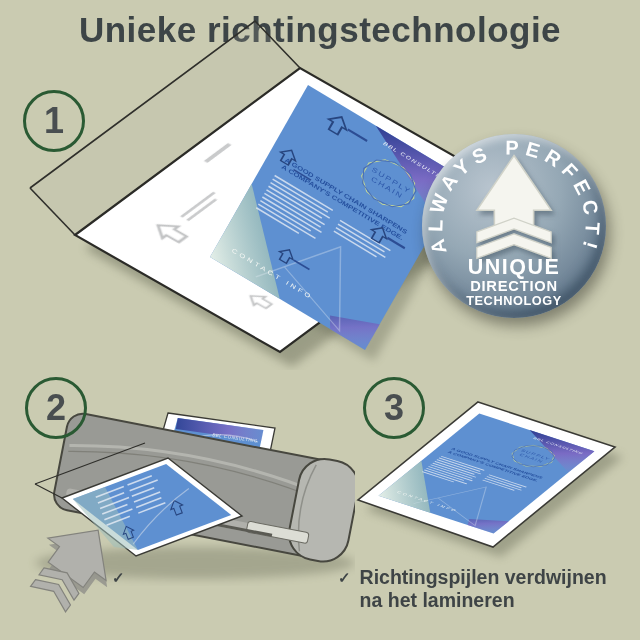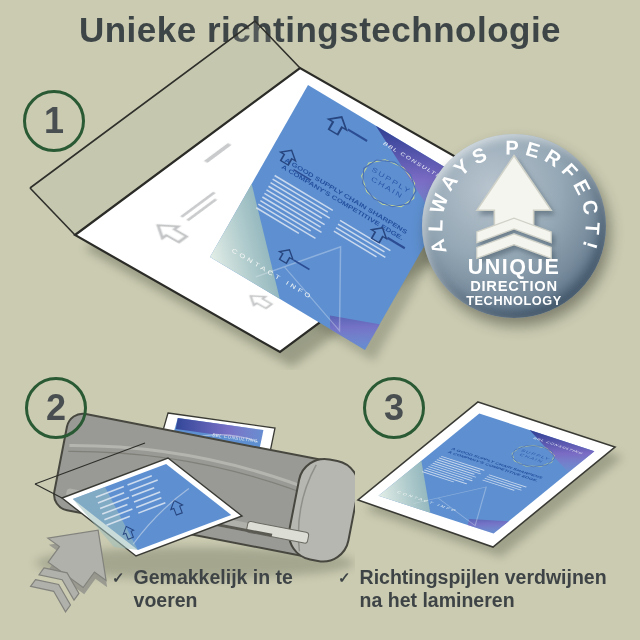--- a/index.html
+++ b/index.html
@@ -306,20 +306,19 @@
   </div>
   <div id="circle2" class="step-circle">
     <span>2</span>
   </div>
   <div id="circle3" class="step-circle">
     <span>3</span>
   </div>
 
   <div id="check1" class="checklist-item">
     <span class="checkmark">✓</span>
-    <span>Gemakkelijk in te voeren</span>
   </div>
   <div id="check2" class="checklist-item">
     <span class="checkmark">✓</span>
     <span>Richtingspijlen verdwijnen na het lamineren</span>
   </div>
 
 </div>
 
 </body></html>

